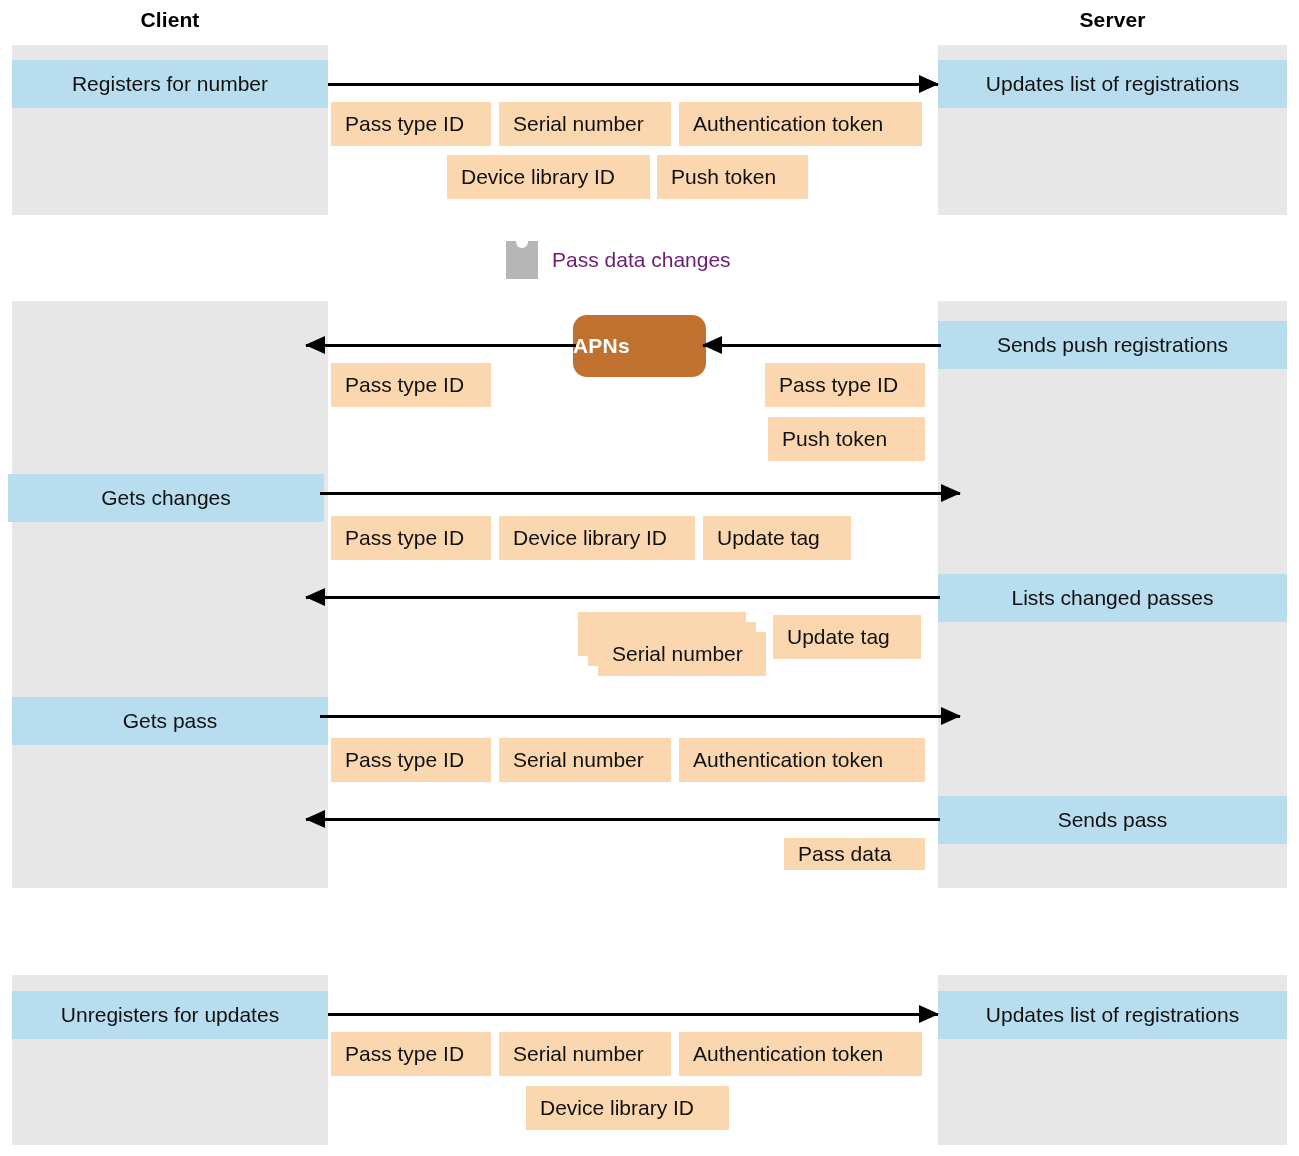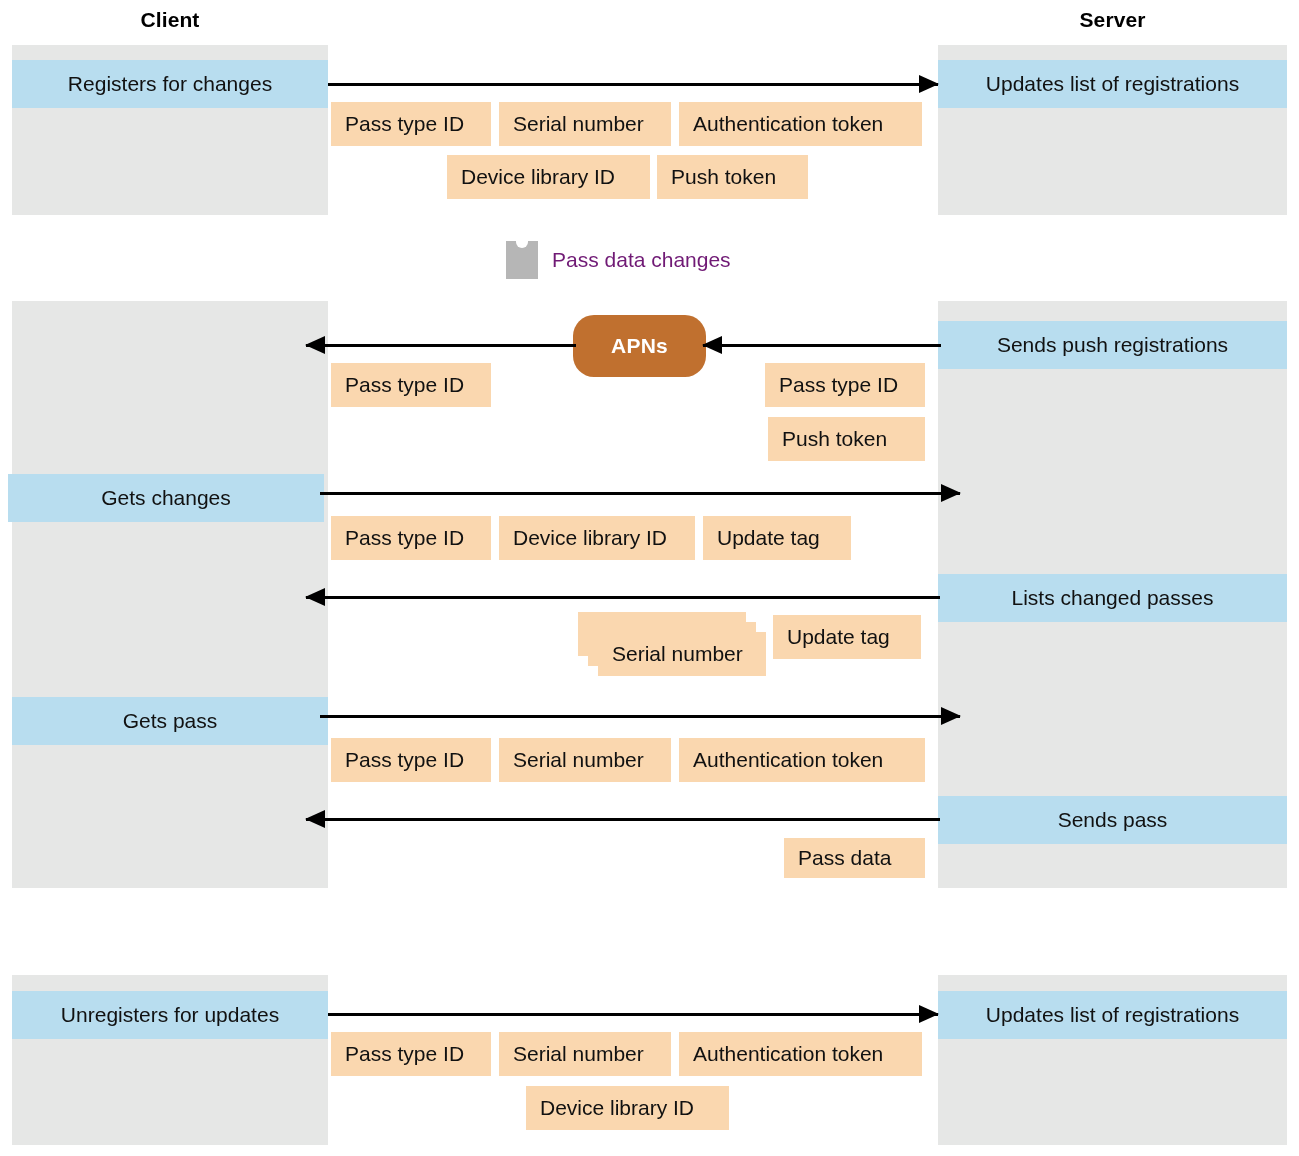--- a/index.html
+++ b/index.html
@@ -93,24 +93,23 @@
   }
   .chip-ghost {
     position: absolute;
     background: #fad7af;
   }
 
   
   .apns {
     position: absolute;
     background: #c0702f;
-    border-radius: 21px;
+    border-radius: 14px;
     display: flex;
     align-items: center;
-    justify-content: center;
   }
   .apns span {
     font-size: 21px;
     font-weight: bold;
     color: #ffffff;
     letter-spacing: 0.2px;
   }
 
   
   .event {
@@ -183,21 +182,21 @@
 
 <div id="stage">
 
   <div class="col-title" style="left:938px; top:8px; width:349px;">Server</div>
   <div class="col-title" style="left:12px; top:8px; width:316px;">Client</div>
 
   <div class="lane" style="left:12px; top:45px; width:316px; height:170px;"></div>
   <div class="lane" style="left:938px; top:45px; width:349px; height:170px;"></div>
 
   <div class="band" style="left:12px; top:60px; width:316px; height:48px;">
-    <span>Registers for changes</span>
+    <span>Registers for number</span>
   </div>
   <div class="band" style="left:938px; top:60px; width:349px; height:48px;">
     <span>Updates list of registrations</span>
   </div>
 
   <div class="arrow right" style="left:328px; top:84px; width:610px;">
     <div class="shaft"></div>
     <div class="head"></div>
   </div>
 
@@ -315,21 +314,21 @@
 
   <div class="band" style="left:938px; top:796px; width:349px; height:48px;">
     <span>Sends pass</span>
   </div>
 
   <div class="arrow left" style="left:306px; top:819px; width:634px;">
     <div class="shaft"></div>
     <div class="head"></div>
   </div>
 
-  <div class="chip" style="left:784px; top:838px; width:141px; height:40px;">
+  <div class="chip" style="left:784px; top:838px; width:141px; height:32px;">
     <span>Pass data</span>
   </div>
 
 
   <div class="lane" style="left:12px; top:975px; width:316px; height:170px;"></div>
   <div class="lane" style="left:938px; top:975px; width:349px; height:170px;"></div>
 
   <div class="band" style="left:12px; top:991px; width:316px; height:48px;">
     <span>Unregisters for updates</span>
   </div>

